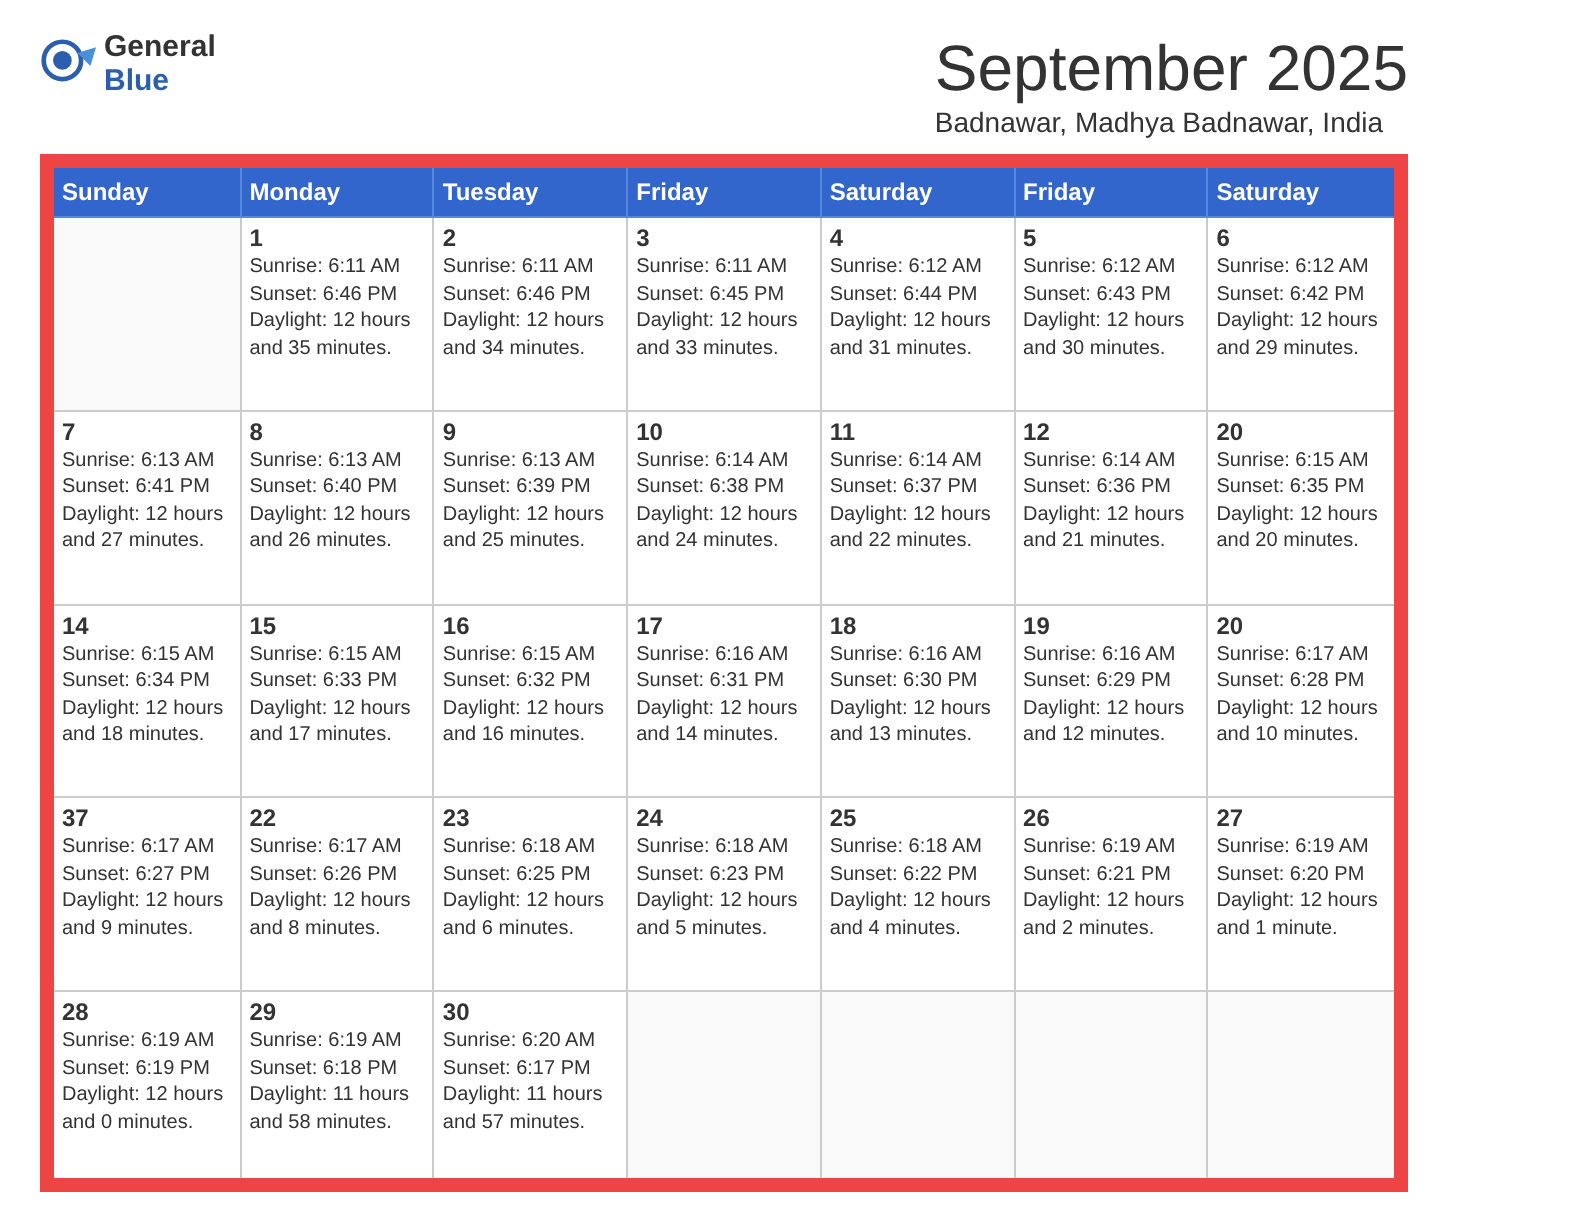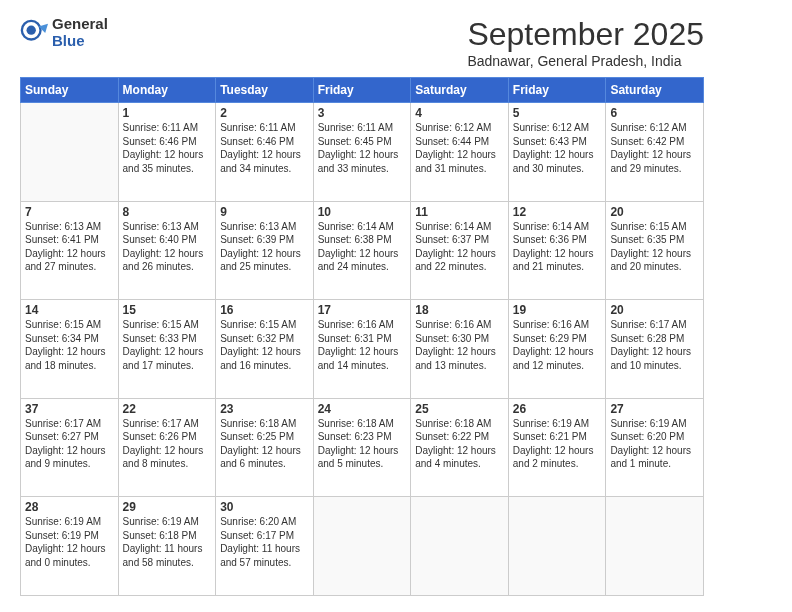--- a/index.html
+++ b/index.html
@@ -53,21 +53,21 @@
       font-size: 32px;
       font-weight: normal;
       color: #333;
     }
     .location {
       font-size: 14px;
       color: #333;
     }
     .calendar {
       flex: 1;
-      border: 1px solid #ef4444;
+      border: 7px solid #ef4444;
       border-collapse: collapse;
       width: 100%;
       table-layout: fixed;
     }
     .calendar th {
       background-color: #3366cc;
       color: #fff;
       font-size: 12px;
       font-weight: bold;
       padding: 5px 4px;
@@ -108,21 +108,21 @@
         <circle cx="12" cy="12" r="5" fill="#2b5fad"></circle>
         <polygon points="20,8 30,5 27,15" fill="#4a90d9"></polygon>
       </svg>
       <div class="logo-text">
         <span class="logo-general">General</span>
         <span class="logo-blue">Blue</span>
       </div>
     </div>
     <div class="title-block">
       <div class="month-title">September 2025</div>
-      <div class="location">Badnawar, General Pradesh, India</div>
+      <div class="location">Badnawar, Madhya Badnawar, India</div>
     </div>
   </div>
 
   <table class="calendar">
     <thead>
       <tr>
         <th>Sunday</th>
         <th>Monday</th>
         <th>Tuesday</th>
         <th>Friday</th>

